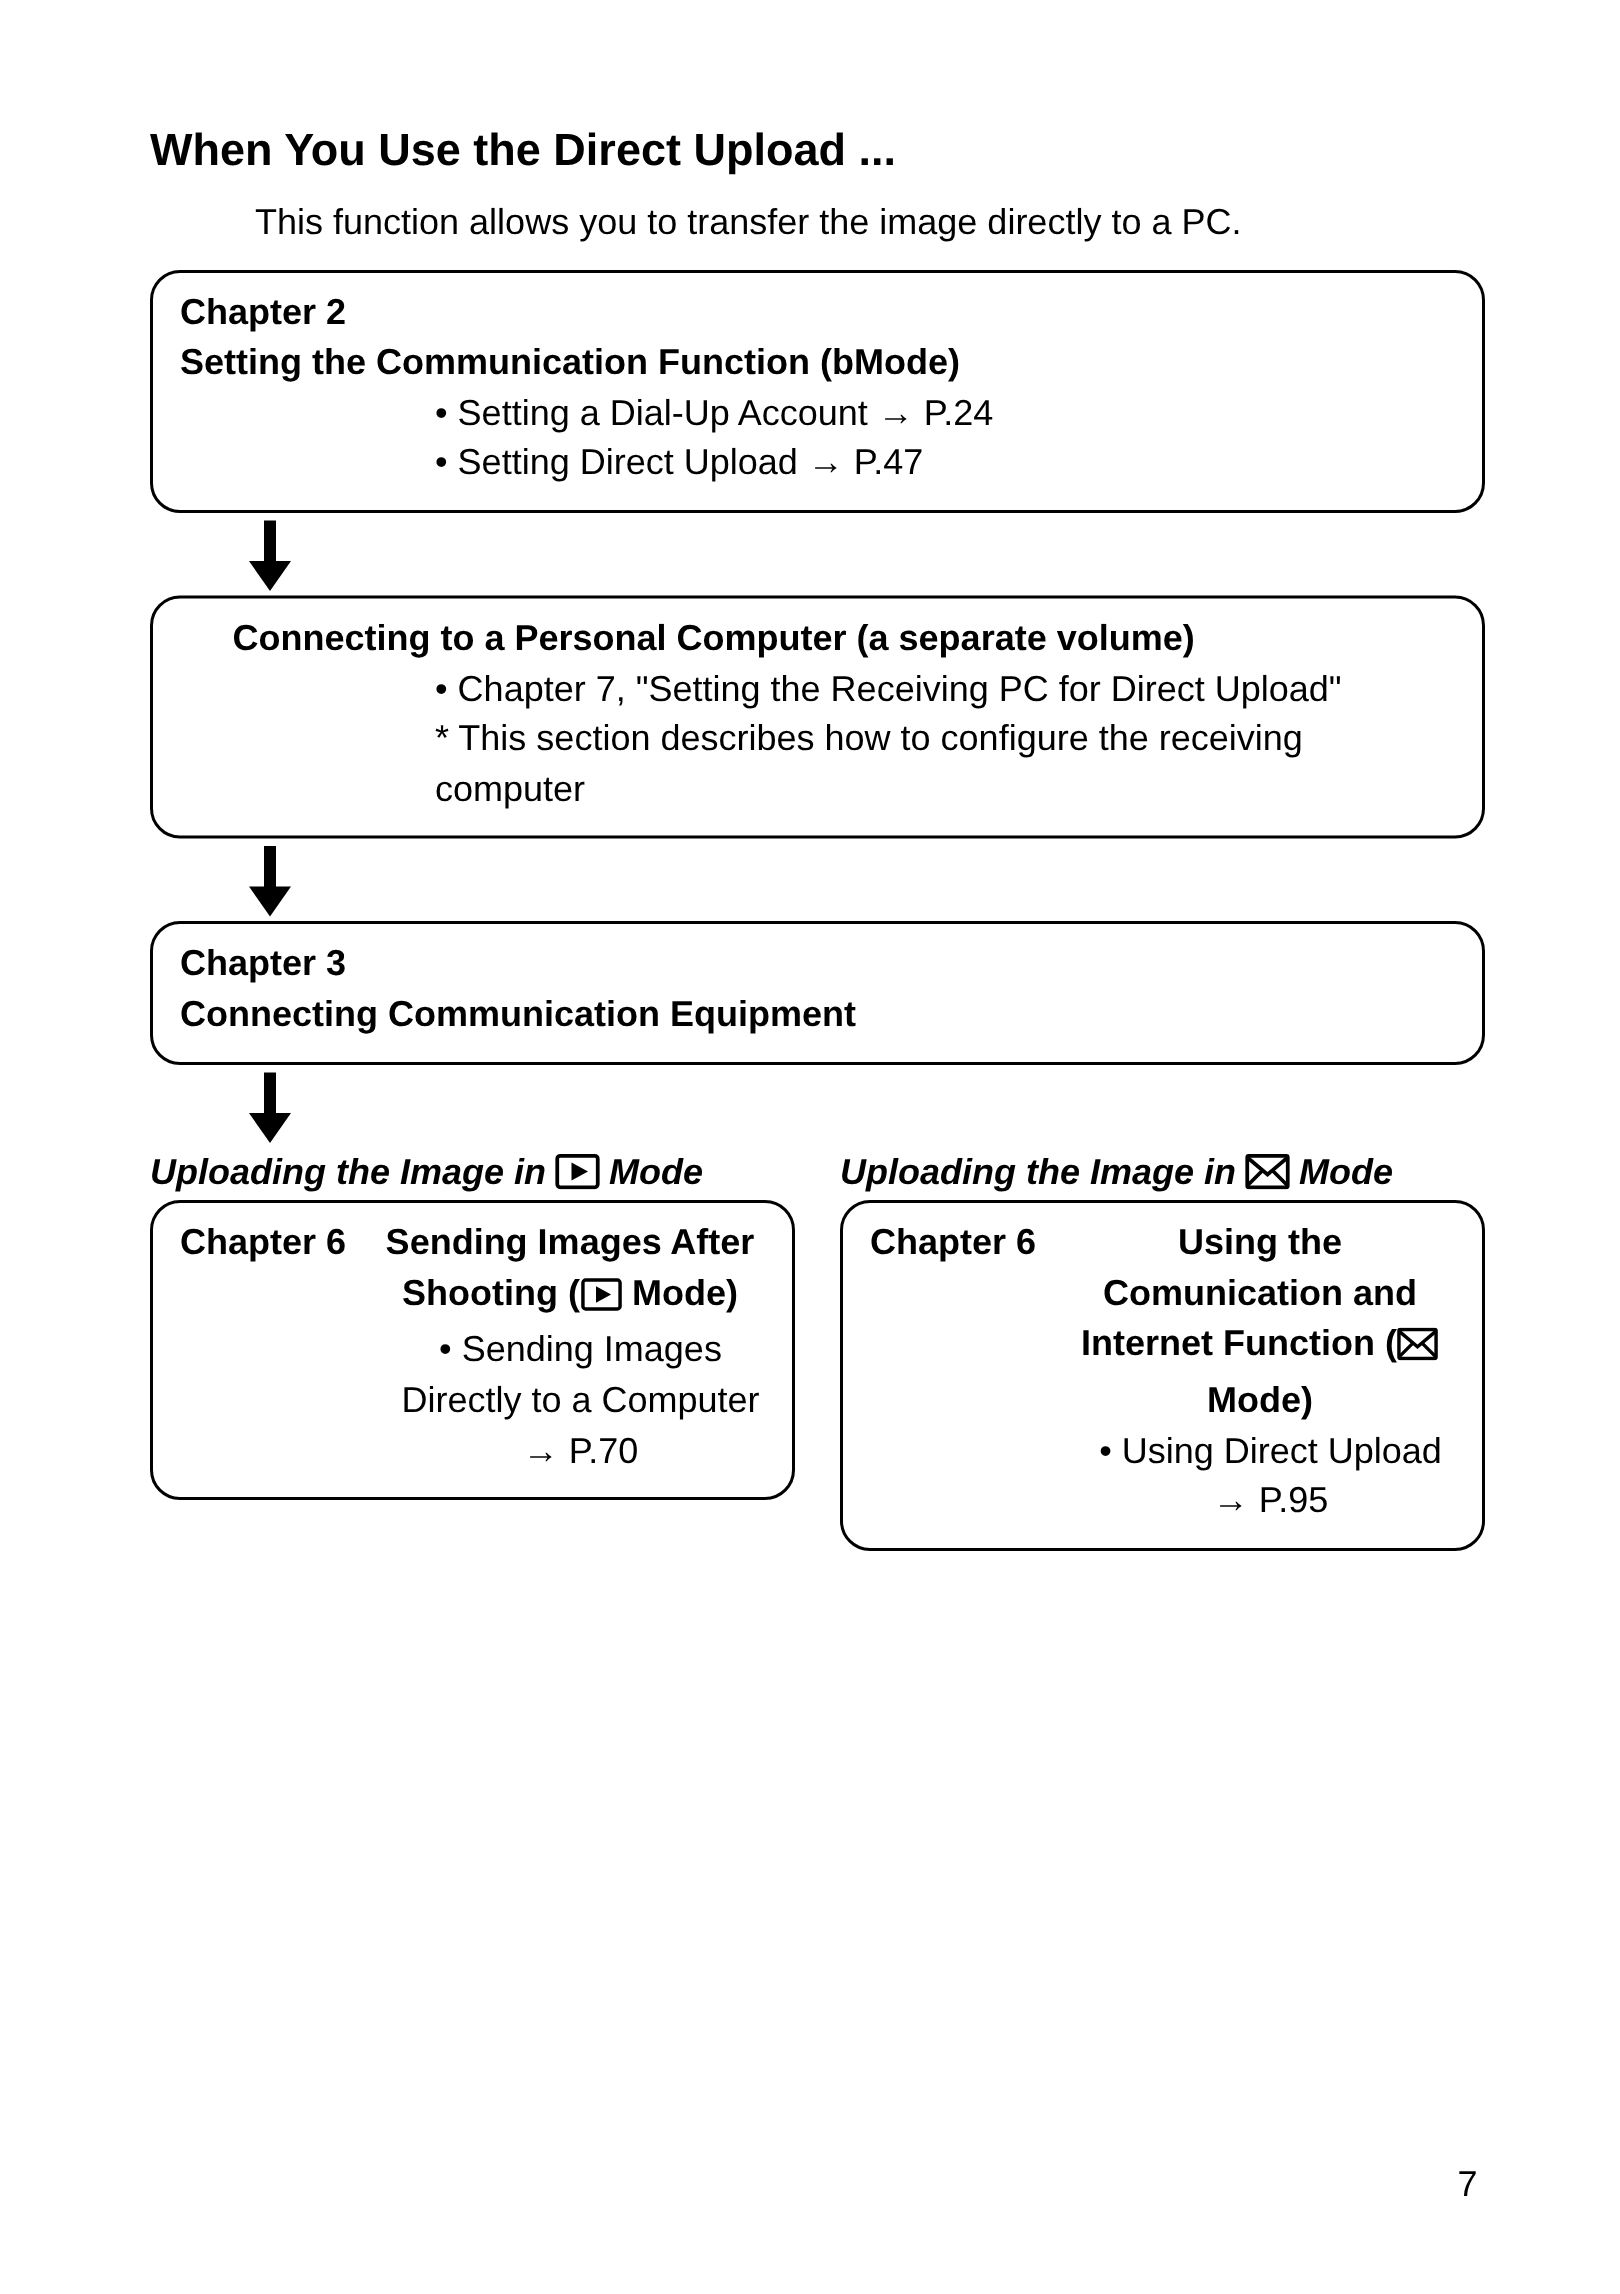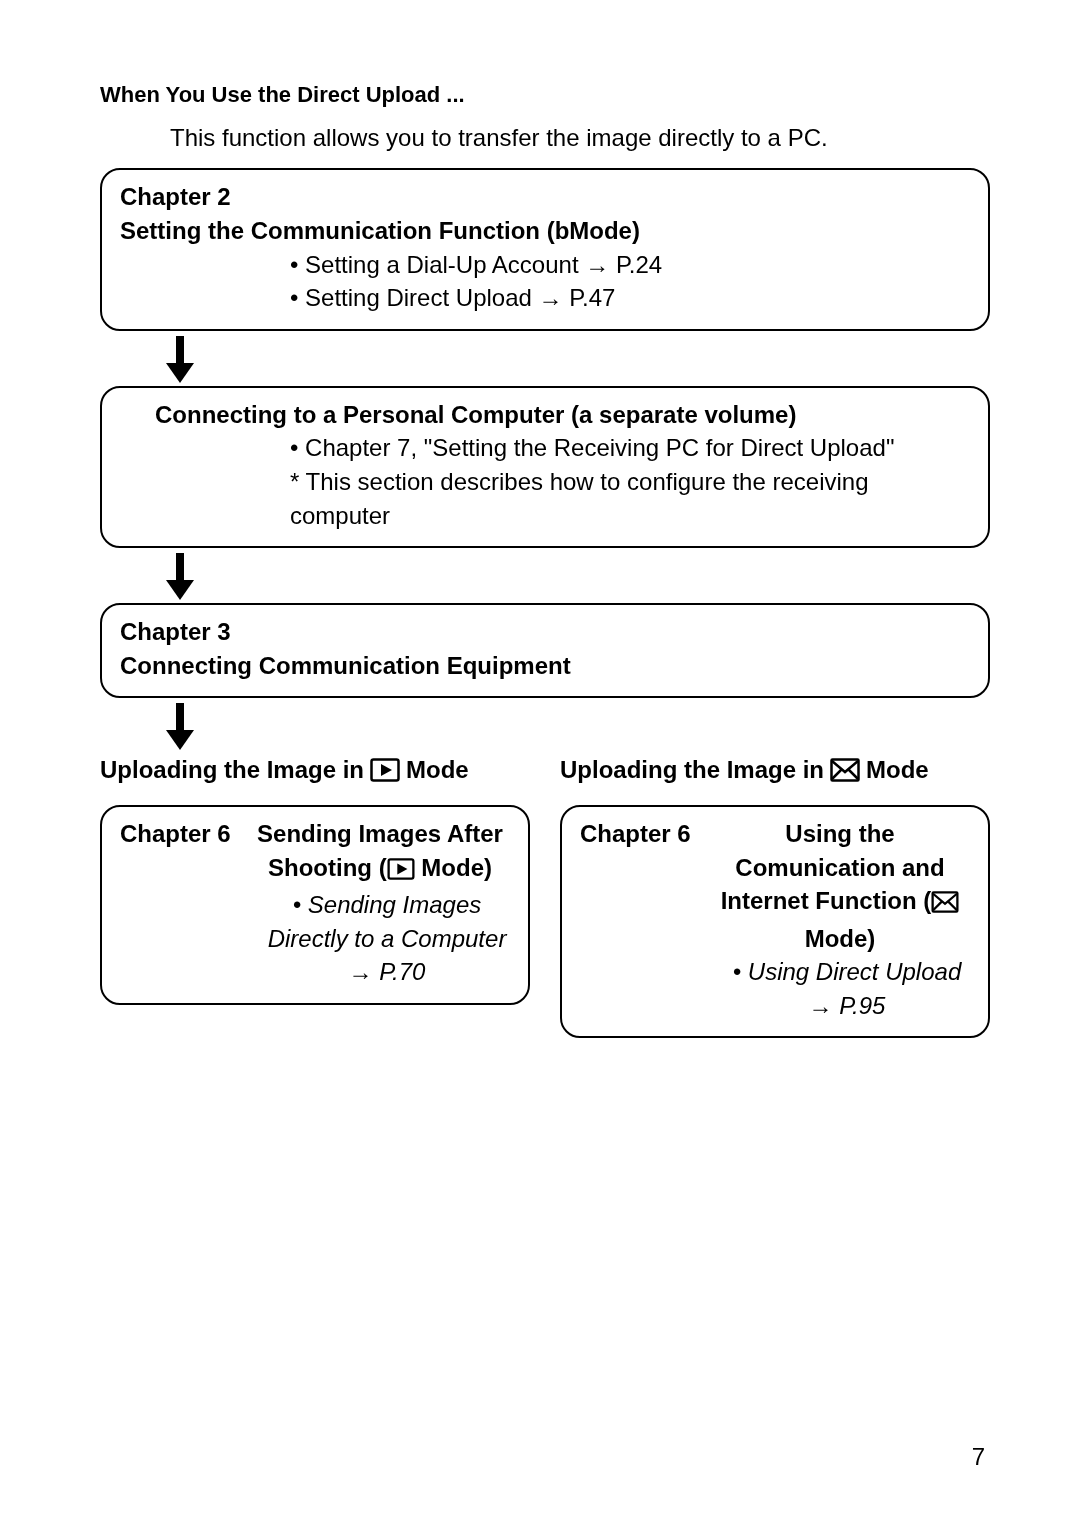--- a/index.html
+++ b/index.html
@@ -8,21 +8,21 @@
     background: #fff;
     color: #000;
     width: 1080px;
     height: 1529px;
     padding: 80px 90px 40px 100px;
     position: relative;
     font-size: 24px;
     line-height: 1.4;
   }
   h1 {
-    font-size: 22px;
+    font-size: 30px;
     font-weight: bold;
     margin-bottom: 10px;
   }
   .intro {
     padding-left: 70px;
     margin-bottom: 14px;
   }
   .box {
     border: 2px solid #000;
     border-radius: 20px;
@@ -52,25 +52,26 @@
     line-height: 0;
   }
   .arrow svg { display: block; }
   .columns {
     display: flex;
     gap: 30px;
   }
   .col { flex: 1; }
   .col-heading {
     font-weight: bold;
-    margin-bottom: 18px;
+    margin-bottom: 2px;
     display: flex;
     align-items: center;
     flex-wrap: wrap;
     gap: 6px;
+    font-style: italic;
   }
   .mode-icon {
     display: inline-flex;
     vertical-align: middle;
   }
   .chapter-block {
     display: flex;
     align-items: flex-start;
   }
   .chapter-block .chapter-label {
@@ -78,21 +79,20 @@
   }
   .chapter-block-body {
     flex: 1;
     text-align: center;
   }
   .chapter-block-body .chapter-title {
     display: block;
   }
   .sub-list {
     padding-left: 14px;
-    font-style: italic;
   }
   .page-number {
     position: absolute;
     bottom: 55px;
     right: 95px;
     font-size: 24px;
   }
   .inline-icon {
     display: inline-block;
     vertical-align: -4px;

